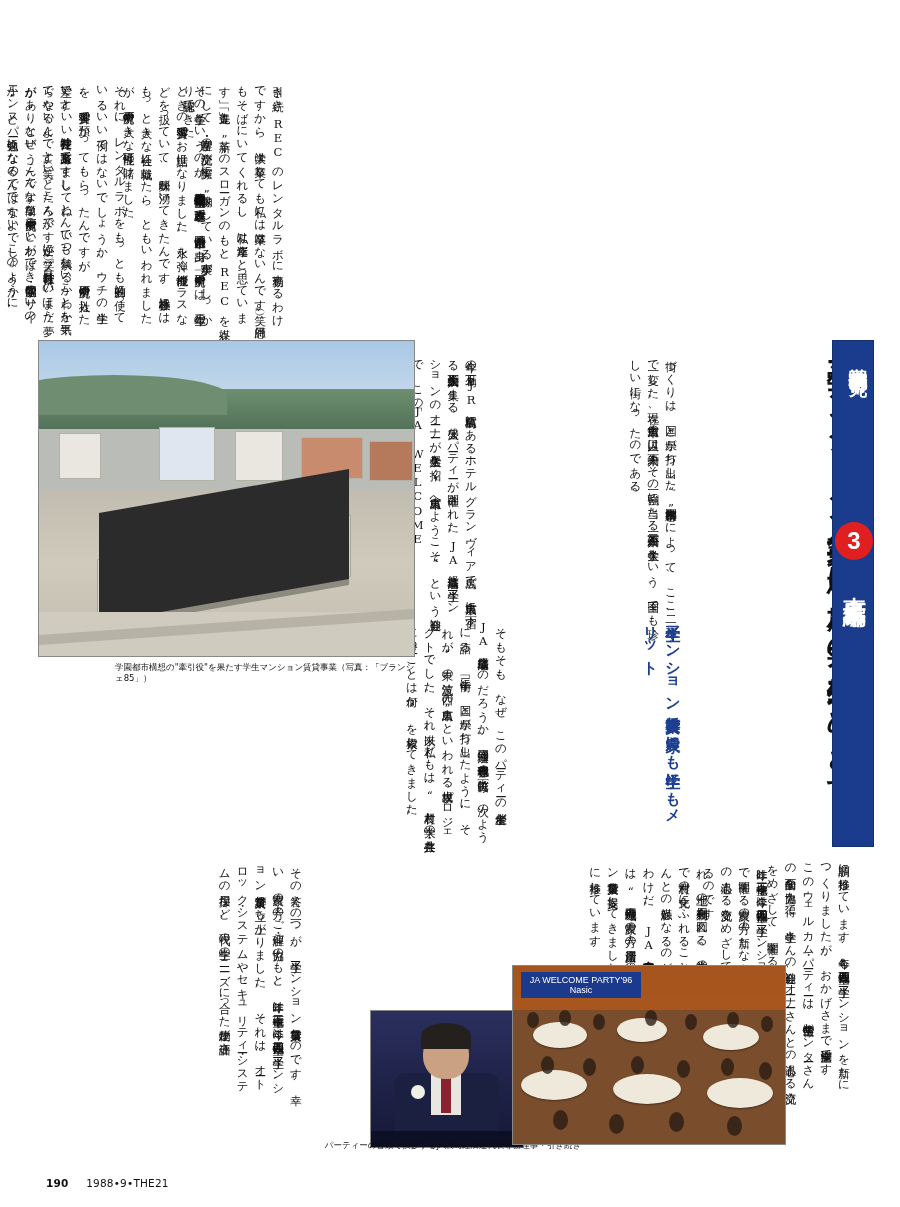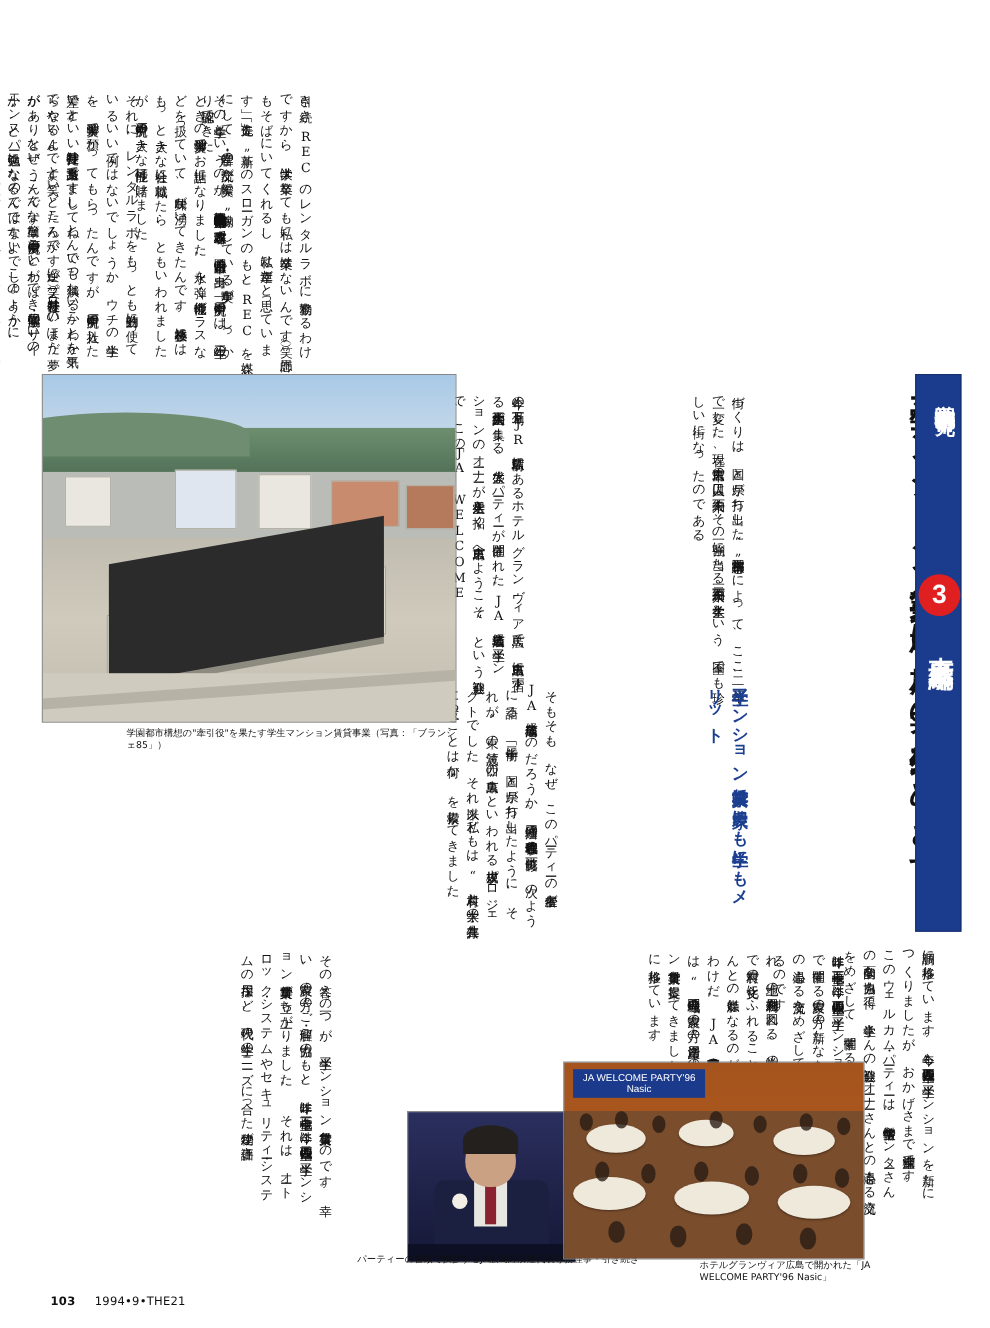--- a/index.html
+++ b/index.html
@@ -256,20 +256,19 @@
     <div class="crowd" style="left:70px;top:92px;width:13px;height:18px;"></div>
     <div class="crowd" style="left:118px;top:90px;width:13px;height:18px;"></div>
     <div class="crowd" style="left:164px;top:94px;width:13px;height:18px;"></div>
     <div class="crowd" style="left:208px;top:92px;width:13px;height:18px;"></div>
     <div class="crowd" style="left:246px;top:96px;width:13px;height:18px;"></div>
     <div class="crowd" style="left:40px;top:144px;width:15px;height:20px;"></div>
     <div class="crowd" style="left:96px;top:148px;width:15px;height:20px;"></div>
     <div class="crowd" style="left:156px;top:146px;width:15px;height:20px;"></div>
     <div class="crowd" style="left:214px;top:150px;width:15px;height:20px;"></div>
   </div>
-  <div class="cap" style="left:636px; top:1146px; width:190px;">ホテルグランヴィア広島で開かれた「JA WELCOME PARTY'96 Nasic」</div>
 
   <div id="footer">
-    <span class="pg">103</span>
-    <span>1994•9•THE21</span>
+    <span class="pg">190</span>
+    <span>1988•9•THE21</span>
   </div>
 
 </div>
 
 </body></html>

